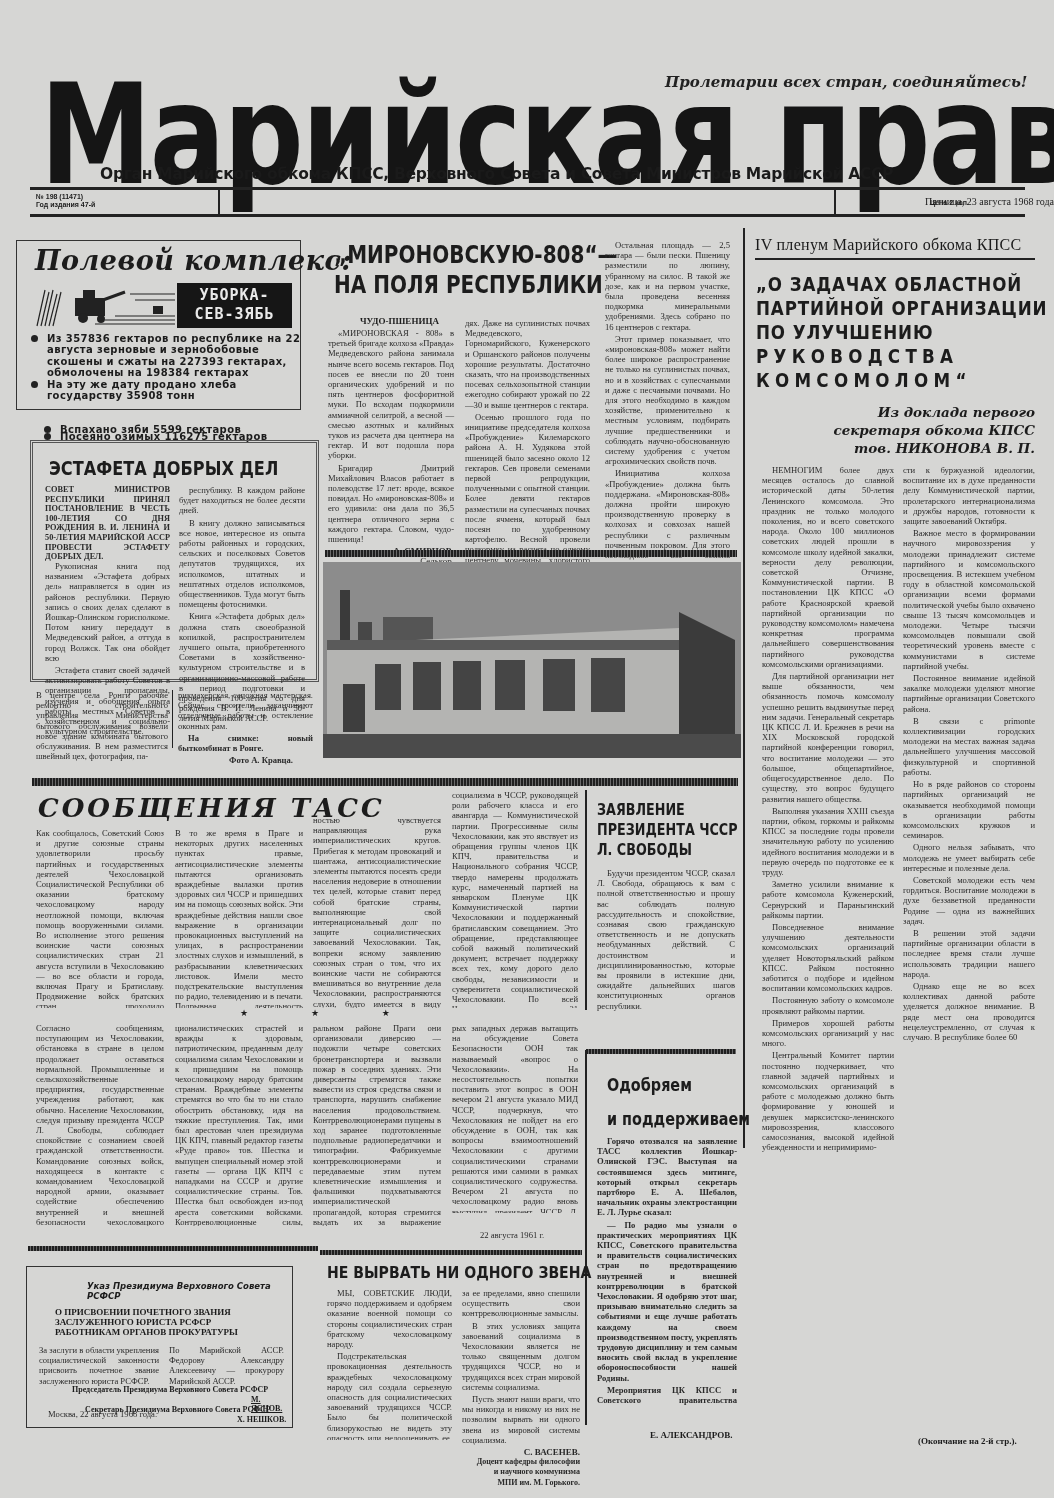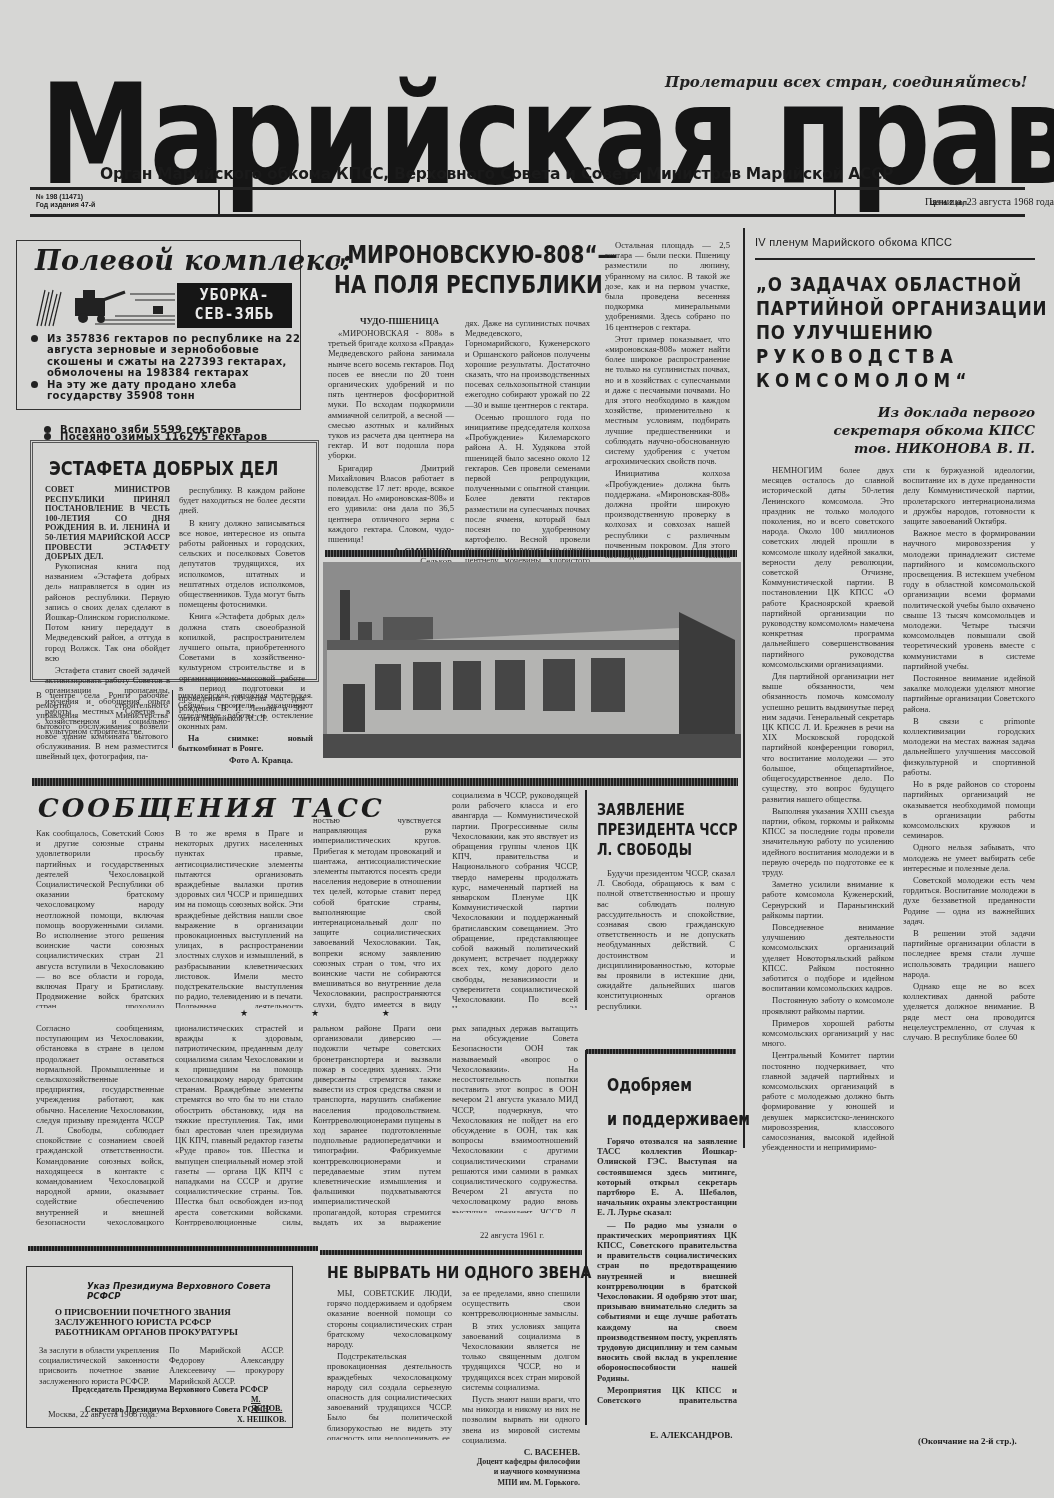--- a/index.html
+++ b/index.html
@@ -32,21 +32,21 @@
   #estafeta{left:30px;top:432px;width:283px;height:236px;border:3px double #555;}
   #estafeta-title{left:16px;top:14px;font-family:"DejaVu Sans",sans-serif;font-weight:bold;font-size:19px;transform:scaleX(0.85);transform-origin:left;white-space:nowrap;}
 
   
   #miron-title{left:334px;top:240px;font-family:"DejaVu Sans",sans-serif;font-weight:bold;font-size:25px;line-height:30px;transform:scaleX(0.8);transform-origin:left;white-space:nowrap;}
 
   
   #photo{left:323px;top:562px;width:418px;height:196px;background:linear-gradient(#8e8e8e,#7c7c7c);overflow:hidden;}
 
   
-  #plenum-kicker{left:755px;top:236px;font-family:Liberation Sans, sans-serif;font-size:11px;letter-spacing:0.3px;}
+  #plenum-kicker{left:755px;top:236px;font-family:Liberation Serif, serif;font-size:16px;letter-spacing:0.3px;}
   #plenum-title{left:756px;top:272px;font-family:"DejaVu Sans",sans-serif;font-weight:bold;font-size:19px;line-height:24px;letter-spacing:1px;transform:scaleX(0.88);transform-origin:left;white-space:nowrap;}
   #plenum-byline{left:770px;top:403px;width:265px;text-align:right;font-family:"DejaVu Serif",serif;font-style:italic;font-weight:bold;font-size:13.5px;line-height:18px;}
 
   #tass-title{left:38px;top:793px;font-family:"DejaVu Serif",serif;font-style:italic;font-weight:bold;font-size:26px;letter-spacing:3px;}
   #svoboda-title{left:597px;top:800px;font-family:"DejaVu Sans",sans-serif;font-weight:bold;font-size:15px;line-height:20px;transform:scaleX(0.85);transform-origin:left;white-space:nowrap;}
   #odobr-title{left:607px;top:1068px;font-family:"DejaVu Sans",sans-serif;font-weight:bold;font-size:18px;line-height:34px;transform:scaleX(0.8);transform-origin:left;white-space:nowrap;}
 
   #ukaz{left:26px;top:1266px;width:265px;height:160px;border:1.5px solid #333;}
   #ne-title{left:327px;top:1263px;font-family:"DejaVu Sans",sans-serif;font-weight:bold;font-size:16px;transform:scaleX(0.88);transform-origin:left;white-space:nowrap;}
   .sig{font-family:"Liberation Serif",serif;font-weight:bold;font-size:9px;}

